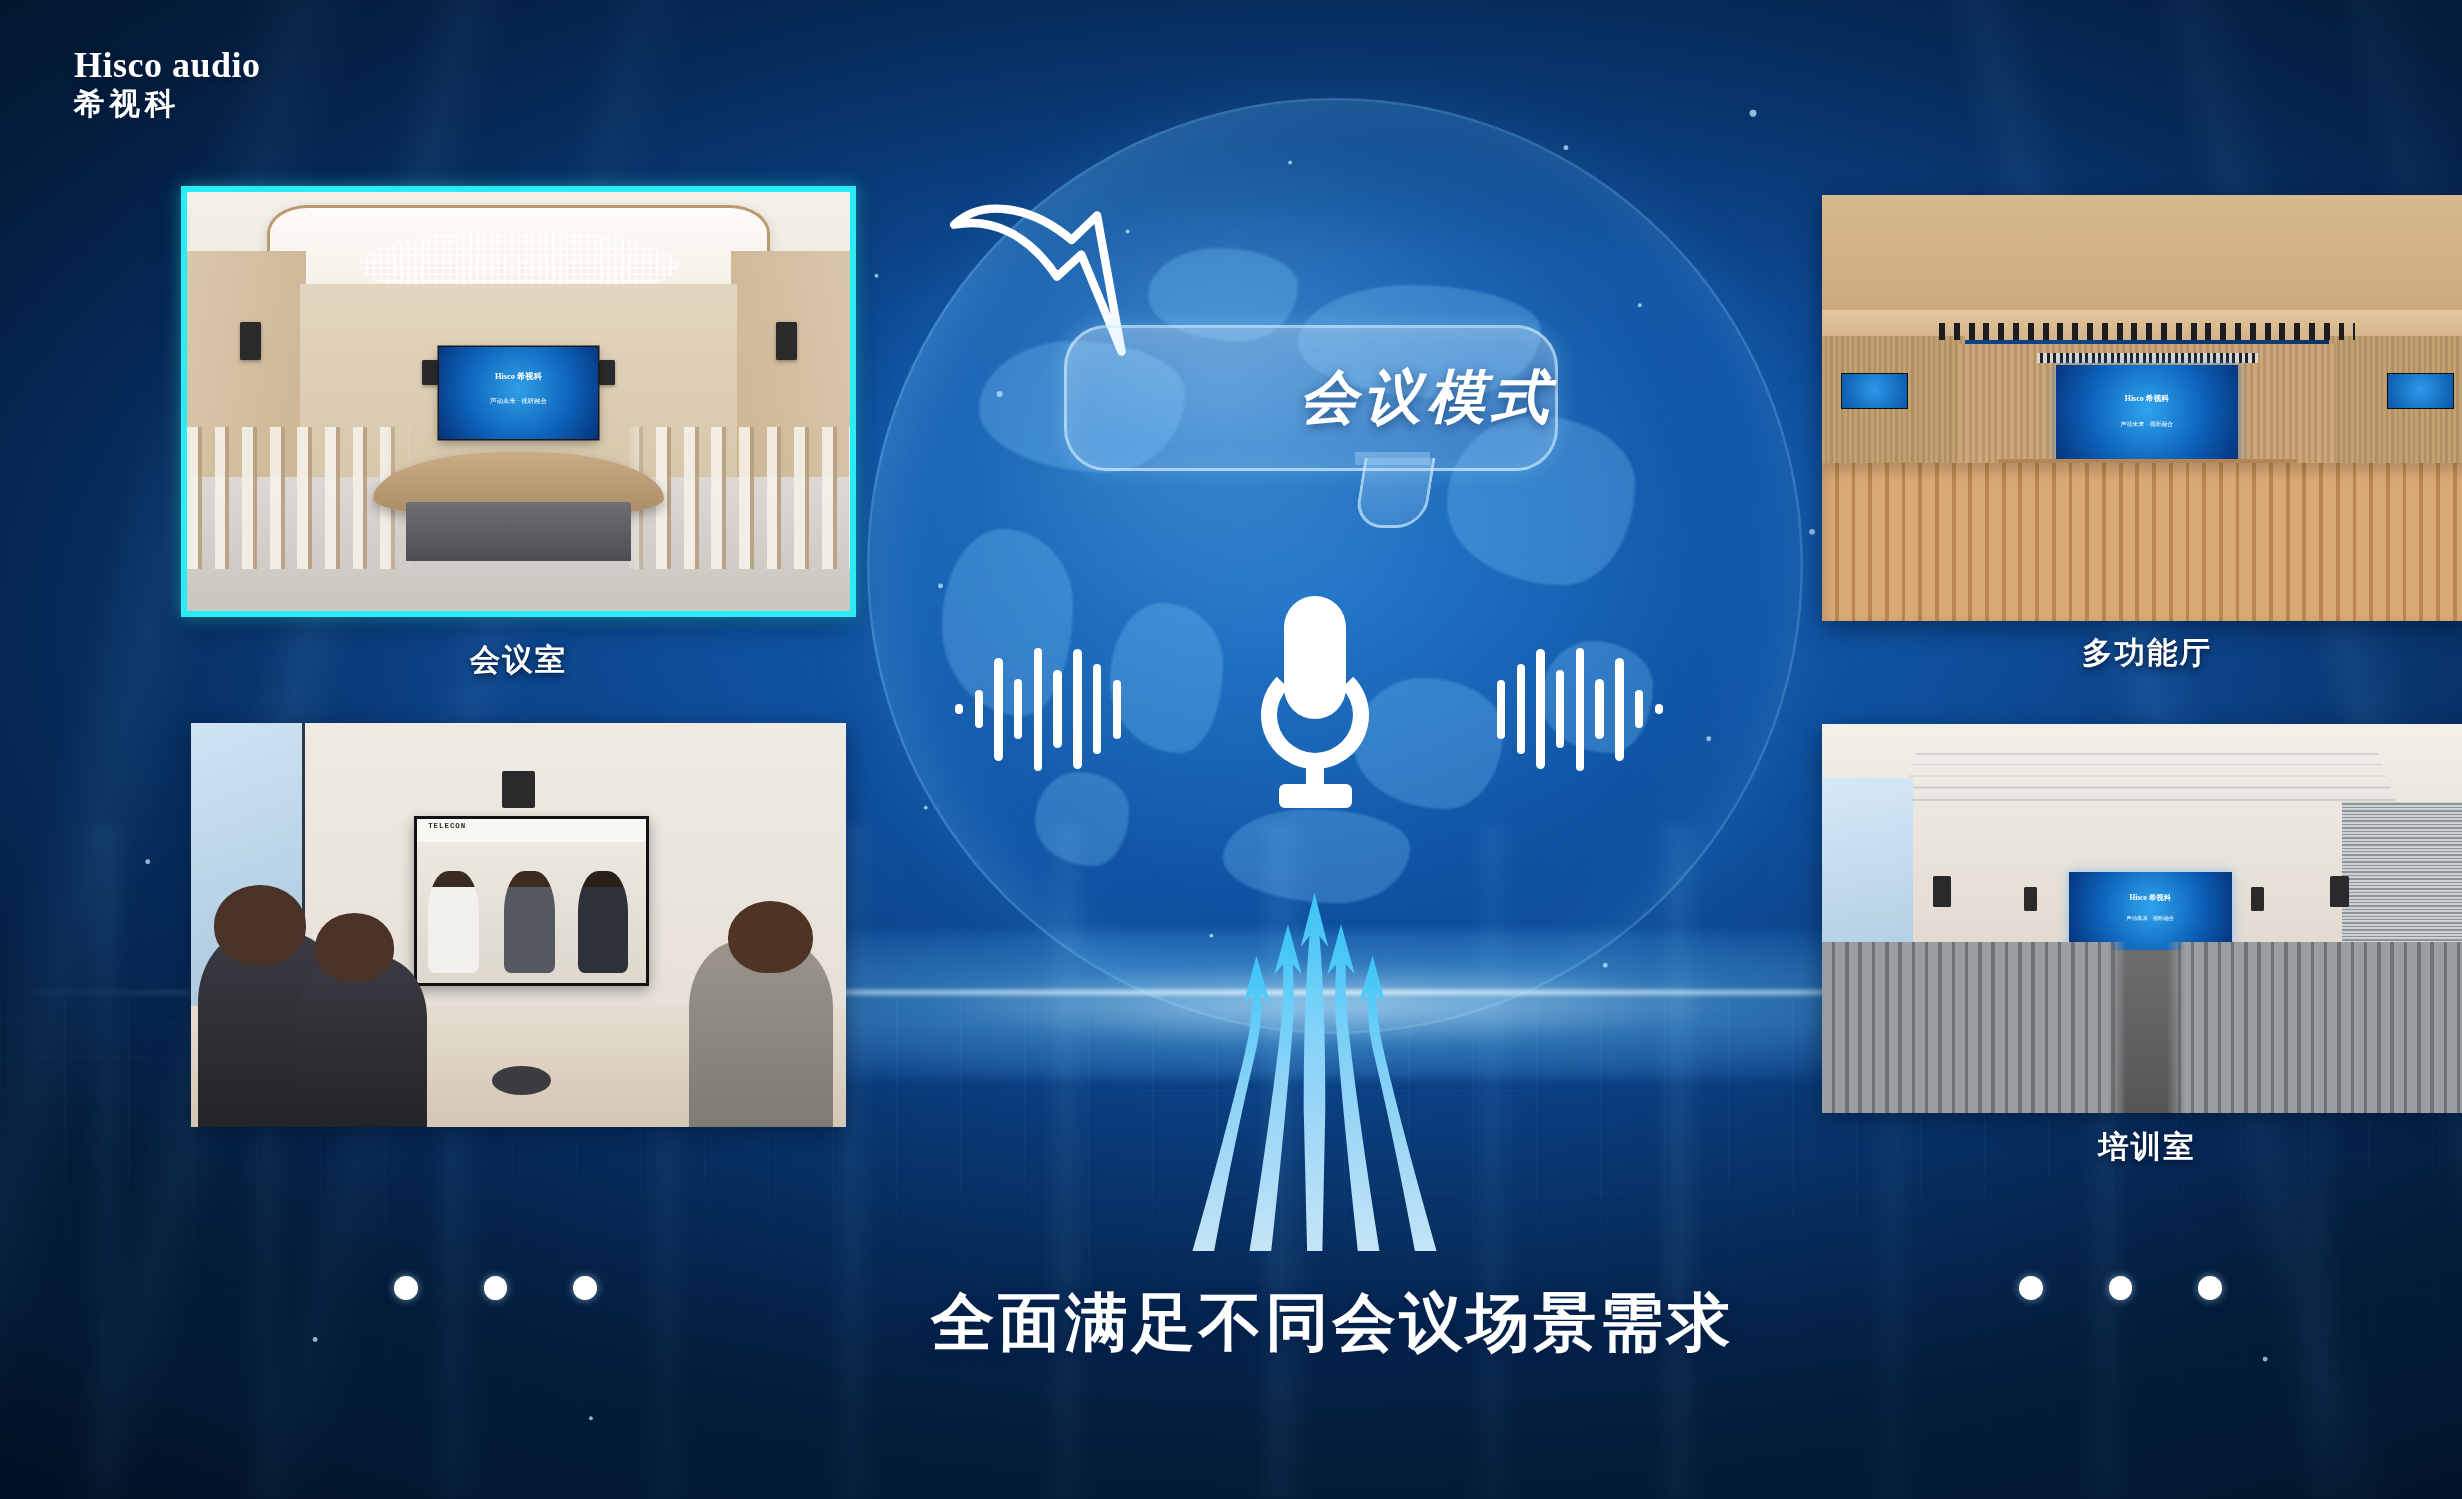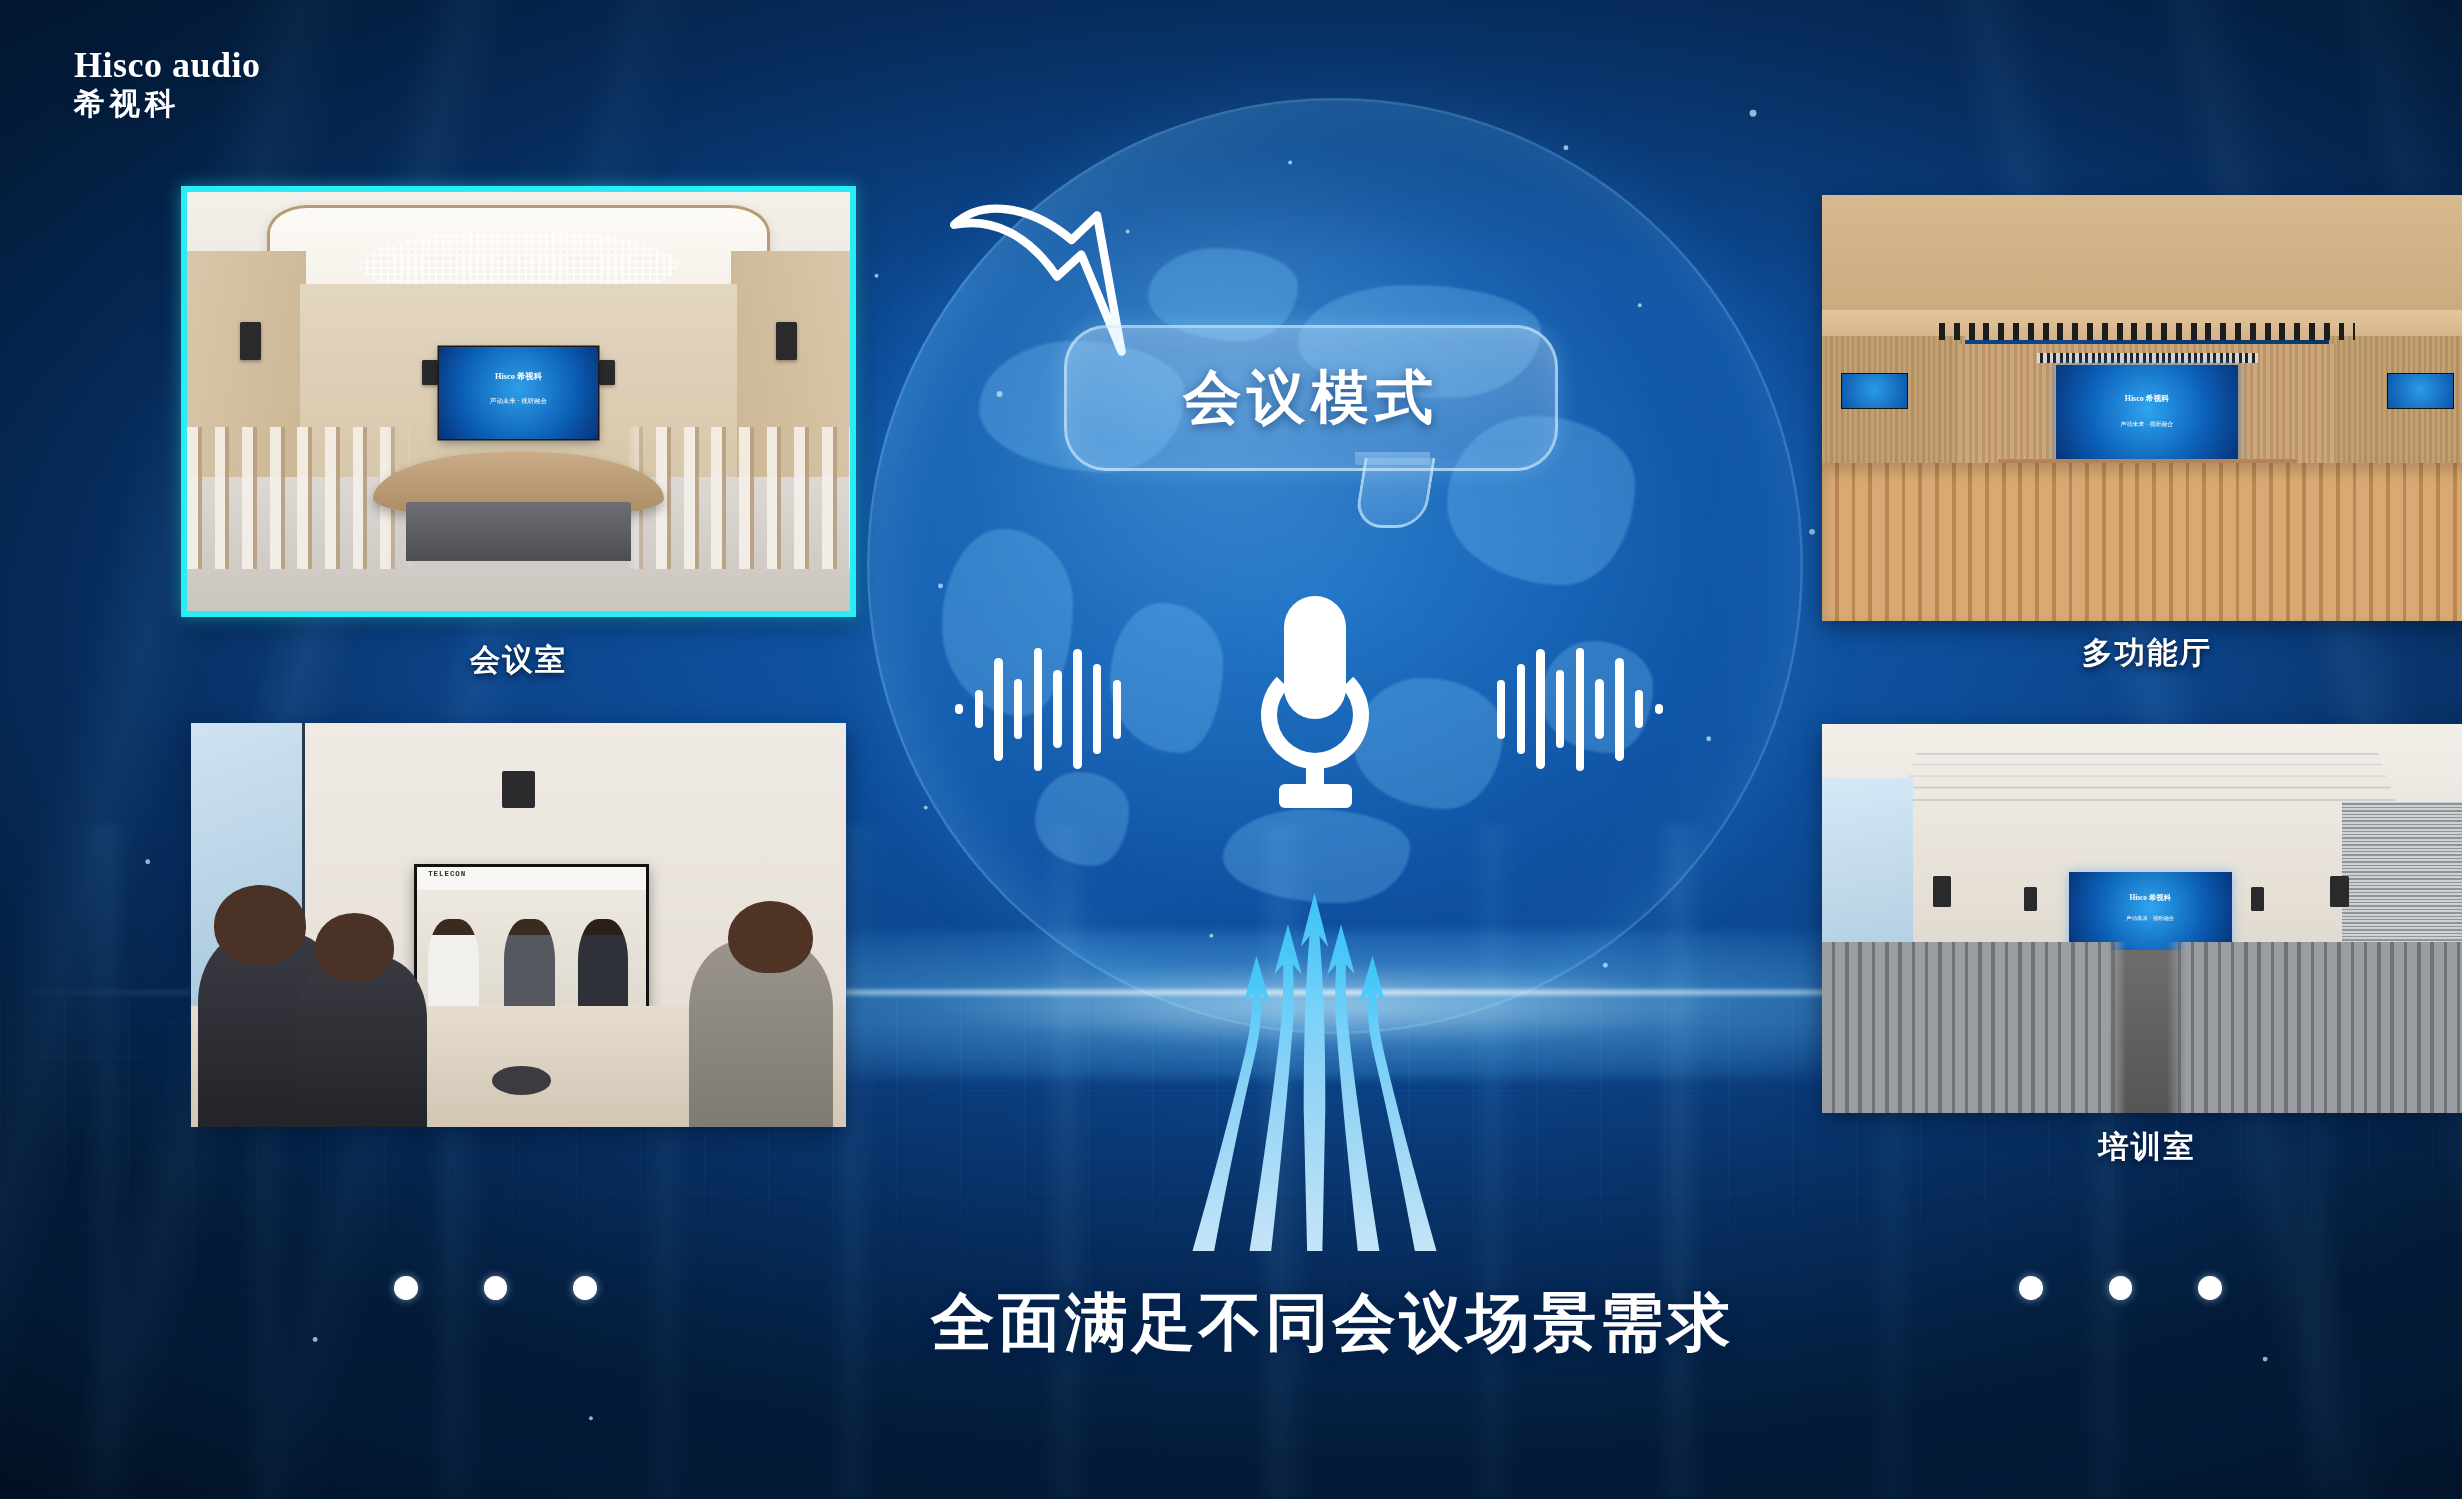--- a/index.html
+++ b/index.html
@@ -164,21 +164,21 @@
   .cr-chairs{position:absolute;left:0;top:56%;width:100%;height:34%;
     background:
       repeating-linear-gradient(90deg, rgba(245,240,232,.95) 0 10.8px, rgba(182,157,126,.9) 10.8px 14.8px, transparent 14.8px 27.6px);
     mask-image:linear-gradient(90deg,#000 0 30%,transparent 34% 66%,#000 70% 100%);
     -webkit-mask-image:linear-gradient(90deg,#000 0 30%,transparent 34% 66%,#000 70% 100%);
     opacity:.95;}
 
   
   .vc-wall{position:absolute;inset:0;background:linear-gradient(180deg,#efeae3 0%,#e6e0d8 70%,#ded8cf 100%);}
   .vc-win{position:absolute;left:0;top:0;width:17%;height:70%;background:linear-gradient(160deg,#cfe3f2,#a8c7de);border-right:3px solid #2c3a45;}
-  .vc-tv{position:absolute;left:34%;top:23%;width:36%;height:42%;background:#111;padding:3px;box-sizing:border-box;box-shadow:0 4.9px 12.8px rgba(0,0,0,.35);margin-top:48px;}
+  .vc-tv{position:absolute;left:34%;top:23%;width:36%;height:42%;background:#111;padding:3px;box-sizing:border-box;box-shadow:0 4.9px 12.8px rgba(0,0,0,.35);}
   .vc-tvin{position:absolute;inset:3px;background:linear-gradient(180deg,#efece4,#ddd7cc);overflow:hidden;}
   .vc-tvin .bar{position:absolute;left:0;right:0;top:0;height:14%;background:rgba(255,255,255,.6);}
   .vc-tvin .brand{position:absolute;left:5%;top:2%;font-size:7.4px;font-weight:bold;color:#2b2b2b;letter-spacing:1px;font-family:"Liberation Mono",monospace;}
   .vc-p{position:absolute;bottom:6%;width:22%;height:62%;border-radius:40% 40% 12% 12%/40% 40% 8% 8%;}
   .vc-cam{position:absolute;left:50%;top:12%;width:5%;height:9%;margin-left:-2.5%;background:#2b2b2e;border-radius:2px;}
   .vc-table{position:absolute;left:0;bottom:0;width:100%;height:30%;background:linear-gradient(180deg,#e6ddd0,#d2c6b4);}
   .vc-person{position:absolute;bottom:0;background:linear-gradient(180deg,#3a3a42,#23232a);}
   .vc-head{position:absolute;border-radius:50% 50% 46% 46%;background:#4a3226;}
   .vc-mic{position:absolute;left:46%;bottom:8%;width:9%;height:7%;background:#3c3c40;border-radius:50%;}
 
@@ -225,21 +225,21 @@
     mask-image:linear-gradient(90deg,#000 0 44%,transparent 47% 53%,#000 56% 100%);
     -webkit-mask-image:linear-gradient(90deg,#000 0 44%,transparent 47% 53%,#000 56% 100%);}
 
   
   .bubble{
     position:absolute;left:1064px;top:325px;width:488px;height:140px;
     background:linear-gradient(180deg, rgba(200,232,255,.34), rgba(150,205,250,.22));
     border:3.4px solid rgba(215,240,255,.62);
     border-radius:42px;
     box-shadow:0 0 22.7px rgba(140,210,255,.30), inset 0 0 29.5px rgba(255,255,255,.12);
-    display:flex;align-items:center;justify-content:center;
+    display:flex;align-items:center;justify-content:flex-end;font-style:italic;
   }
   .bubble-text{
     color:#fff;font-size:58px;font-weight:bold;letter-spacing:5.9px;
     text-shadow:0 3px 10.8px rgba(0,35,85,.55);
     white-space:nowrap;
   }
   .bubble-tail{
     position:absolute;left:1359px;top:458px;width:65px;height:67px;
     background:linear-gradient(180deg, rgba(185,225,255,.32), rgba(150,205,250,.20));
     border-left:3.4px solid rgba(215,240,255,.62);

